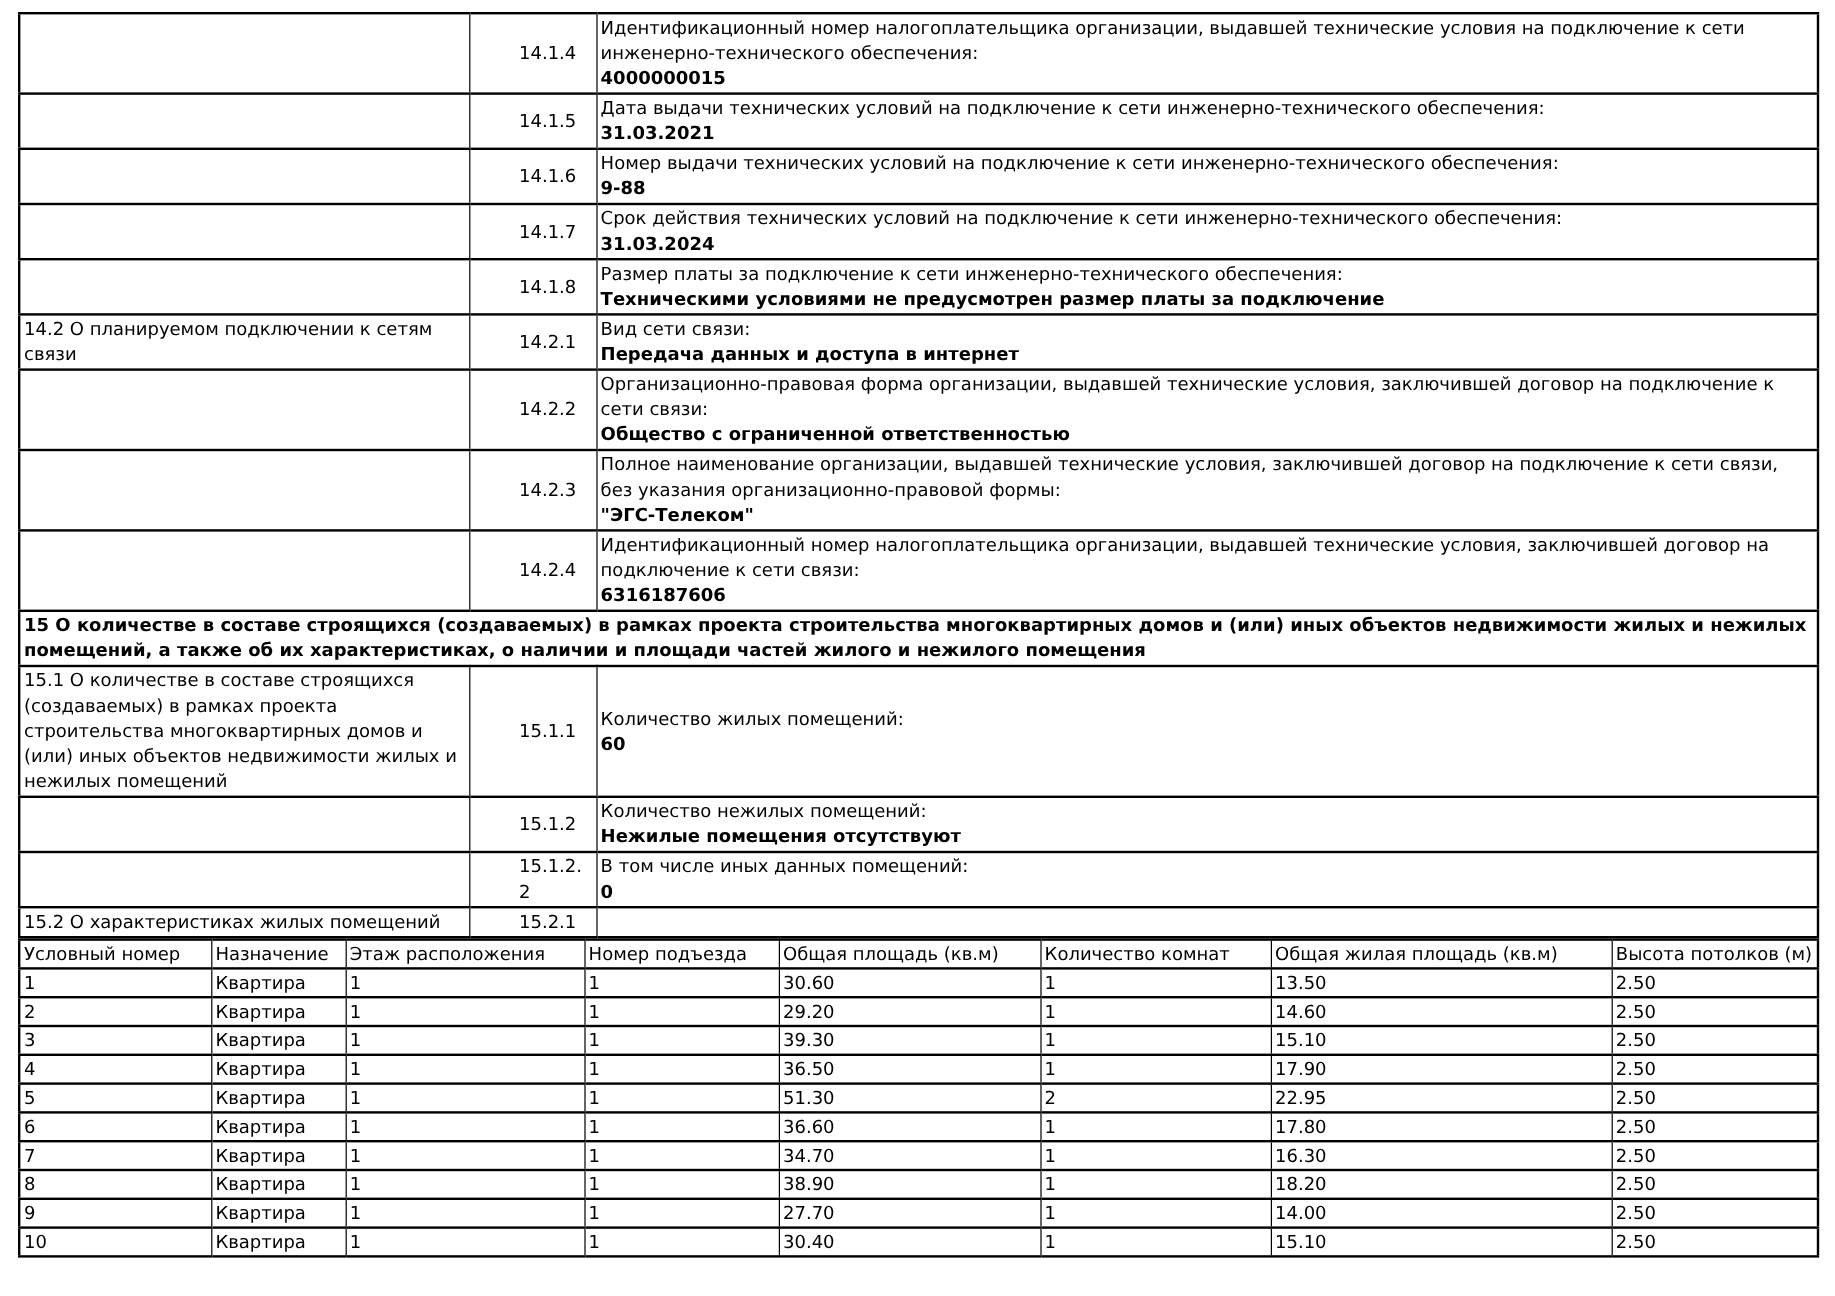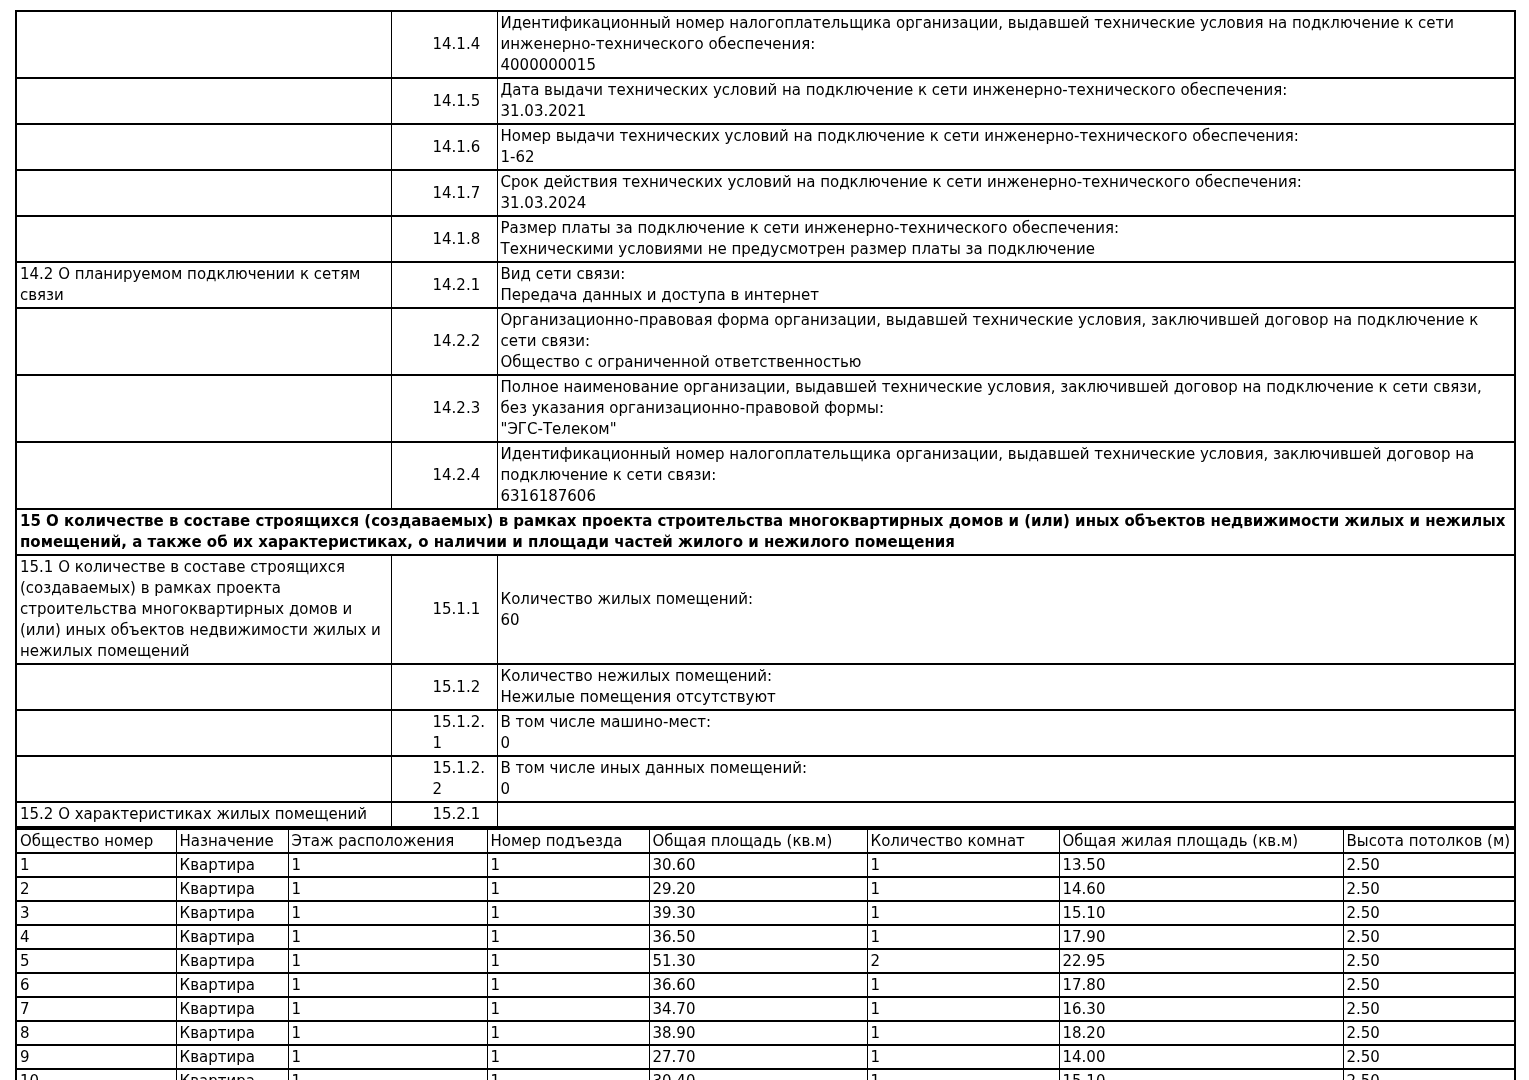--- a/index.html
+++ b/index.html
@@ -15,21 +15,21 @@
   }
   td {
     border:2px solid #000;
     border-left-width:1px; border-right-width:1px;
     font-size:15px; line-height:21px;
     padding:1px 3px; vertical-align:middle; text-align:left;
     overflow:hidden; word-wrap:break-word;
   }
   .section-cell { vertical-align:top;margin-top:29px; }
   .num-cell { vertical-align:middle;padding-left:41px; }
-  .value { font-weight:normal; }
+  .value { font-weight:bold; }
   tr.span-row td { font-weight:bold; }
   table.apt td { line-height:20px; padding:1px 3px; }
   table.apt { margin-top:0; }
 </style>
 </head>
 <body>
 
 <div class="page">
 
   <table class="main">
@@ -53,21 +53,21 @@
     <td class="content-cell">
       <div class="label">Дата выдачи технических условий на подключение к сети инженерно-технического обеспечения:</div>
       <div class="value">31.03.2021</div>
     </td>
   </tr>
         <tr>
     <td class="section-cell"></td>
     <td class="num-cell">14.1.6</td>
     <td class="content-cell">
       <div class="label">Номер выдачи технических условий на подключение к сети инженерно-технического обеспечения:</div>
-      <div class="value">1-62</div>
+      <div class="value">9-88</div>
     </td>
   </tr>
         <tr>
     <td class="section-cell"></td>
     <td class="num-cell">14.1.7</td>
     <td class="content-cell">
       <div class="label">Срок действия технических условий на подключение к сети инженерно-технического обеспечения:</div>
       <div class="value">31.03.2024</div>
     </td>
   </tr>
@@ -125,28 +125,20 @@
       <div class="label">Количество жилых помещений:</div>
       <div class="value">60</div>
     </td>
   </tr>
         <tr>
     <td class="section-cell"></td>
     <td class="num-cell">15.1.2</td>
     <td class="content-cell">
       <div class="label">Количество нежилых помещений:</div>
       <div class="value">Нежилые помещения отсутствуют</div>
-    </td>
-  </tr>
-        <tr>
-    <td class="section-cell"></td>
-    <td class="num-cell">15.1.2.1</td>
-    <td class="content-cell">
-      <div class="label">В том числе машино-мест:</div>
-      <div class="value">0</div>
     </td>
   </tr>
         <tr>
     <td class="section-cell"></td>
     <td class="num-cell">15.1.2.2</td>
     <td class="content-cell">
       <div class="label">В том числе иных данных помещений:</div>
       <div class="value">0</div>
     </td>
   </tr>
@@ -167,21 +159,21 @@
       <col style="width:112px">
       <col style="width:199px">
       <col style="width:162px">
       <col style="width:218px">
       <col style="width:192px">
       <col style="width:284px">
       <col style="width:172px">
     </colgroup>
     <tbody>
       <tr>
-          <td>Общество номер</td>
+          <td>Условный номер</td>
           <td>Назначение</td>
           <td>Этаж расположения</td>
           <td>Номер подъезда</td>
           <td>Общая площадь (кв.м)</td>
           <td>Количество комнат</td>
           <td>Общая жилая площадь (кв.м)</td>
           <td>Высота потолков (м)</td>
         </tr>
     </tbody>
     <tbody>

